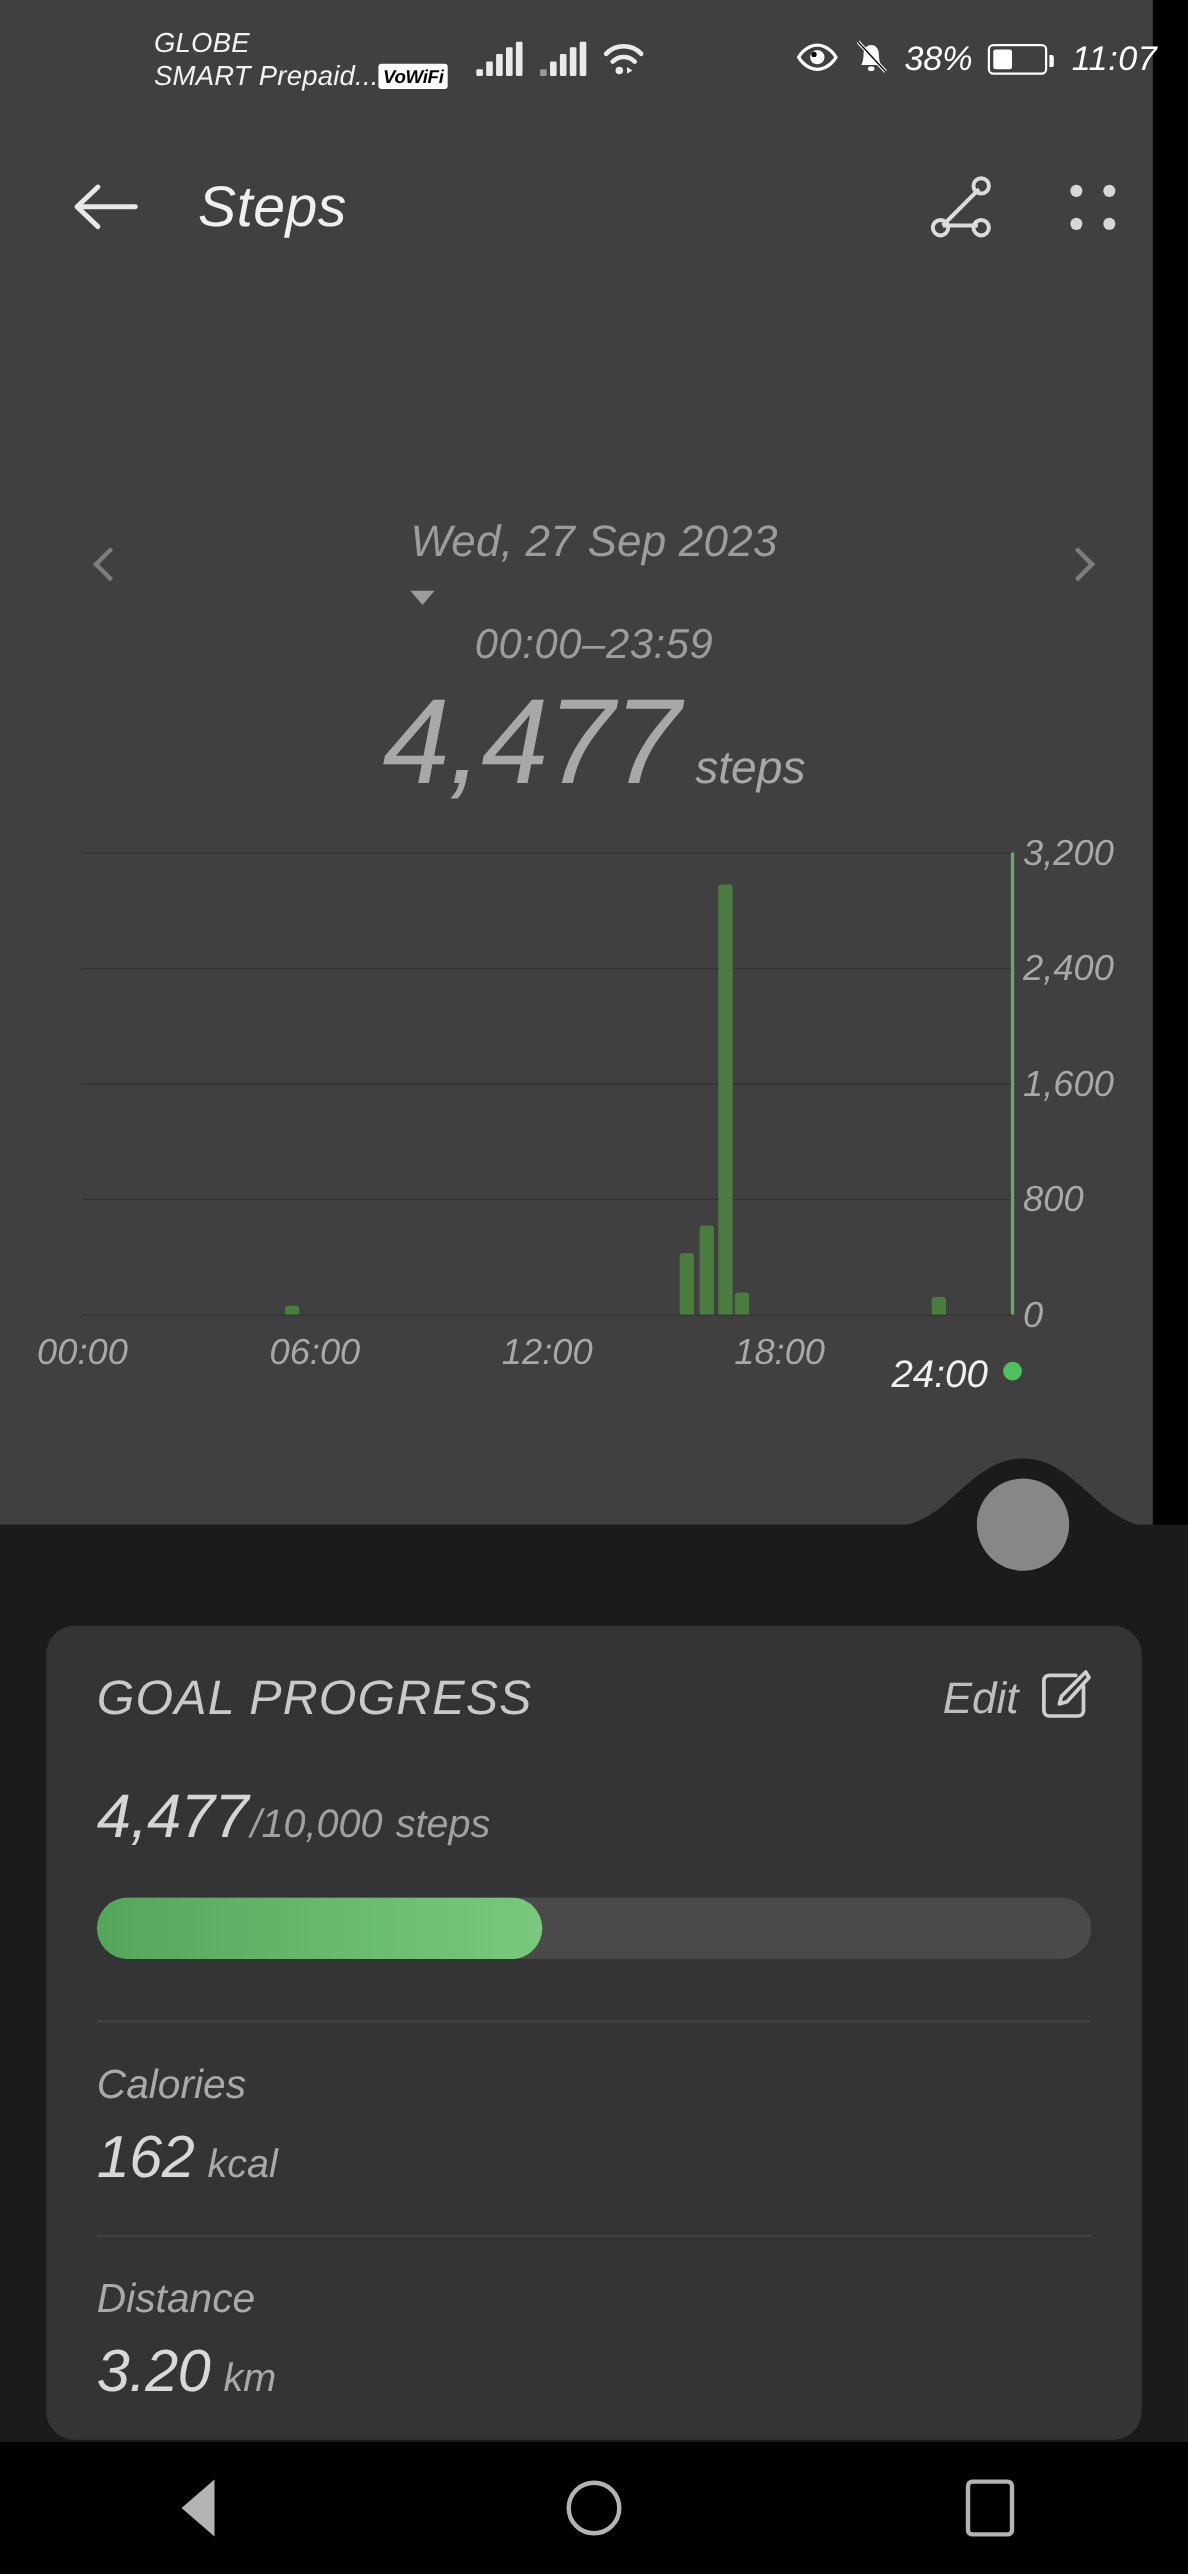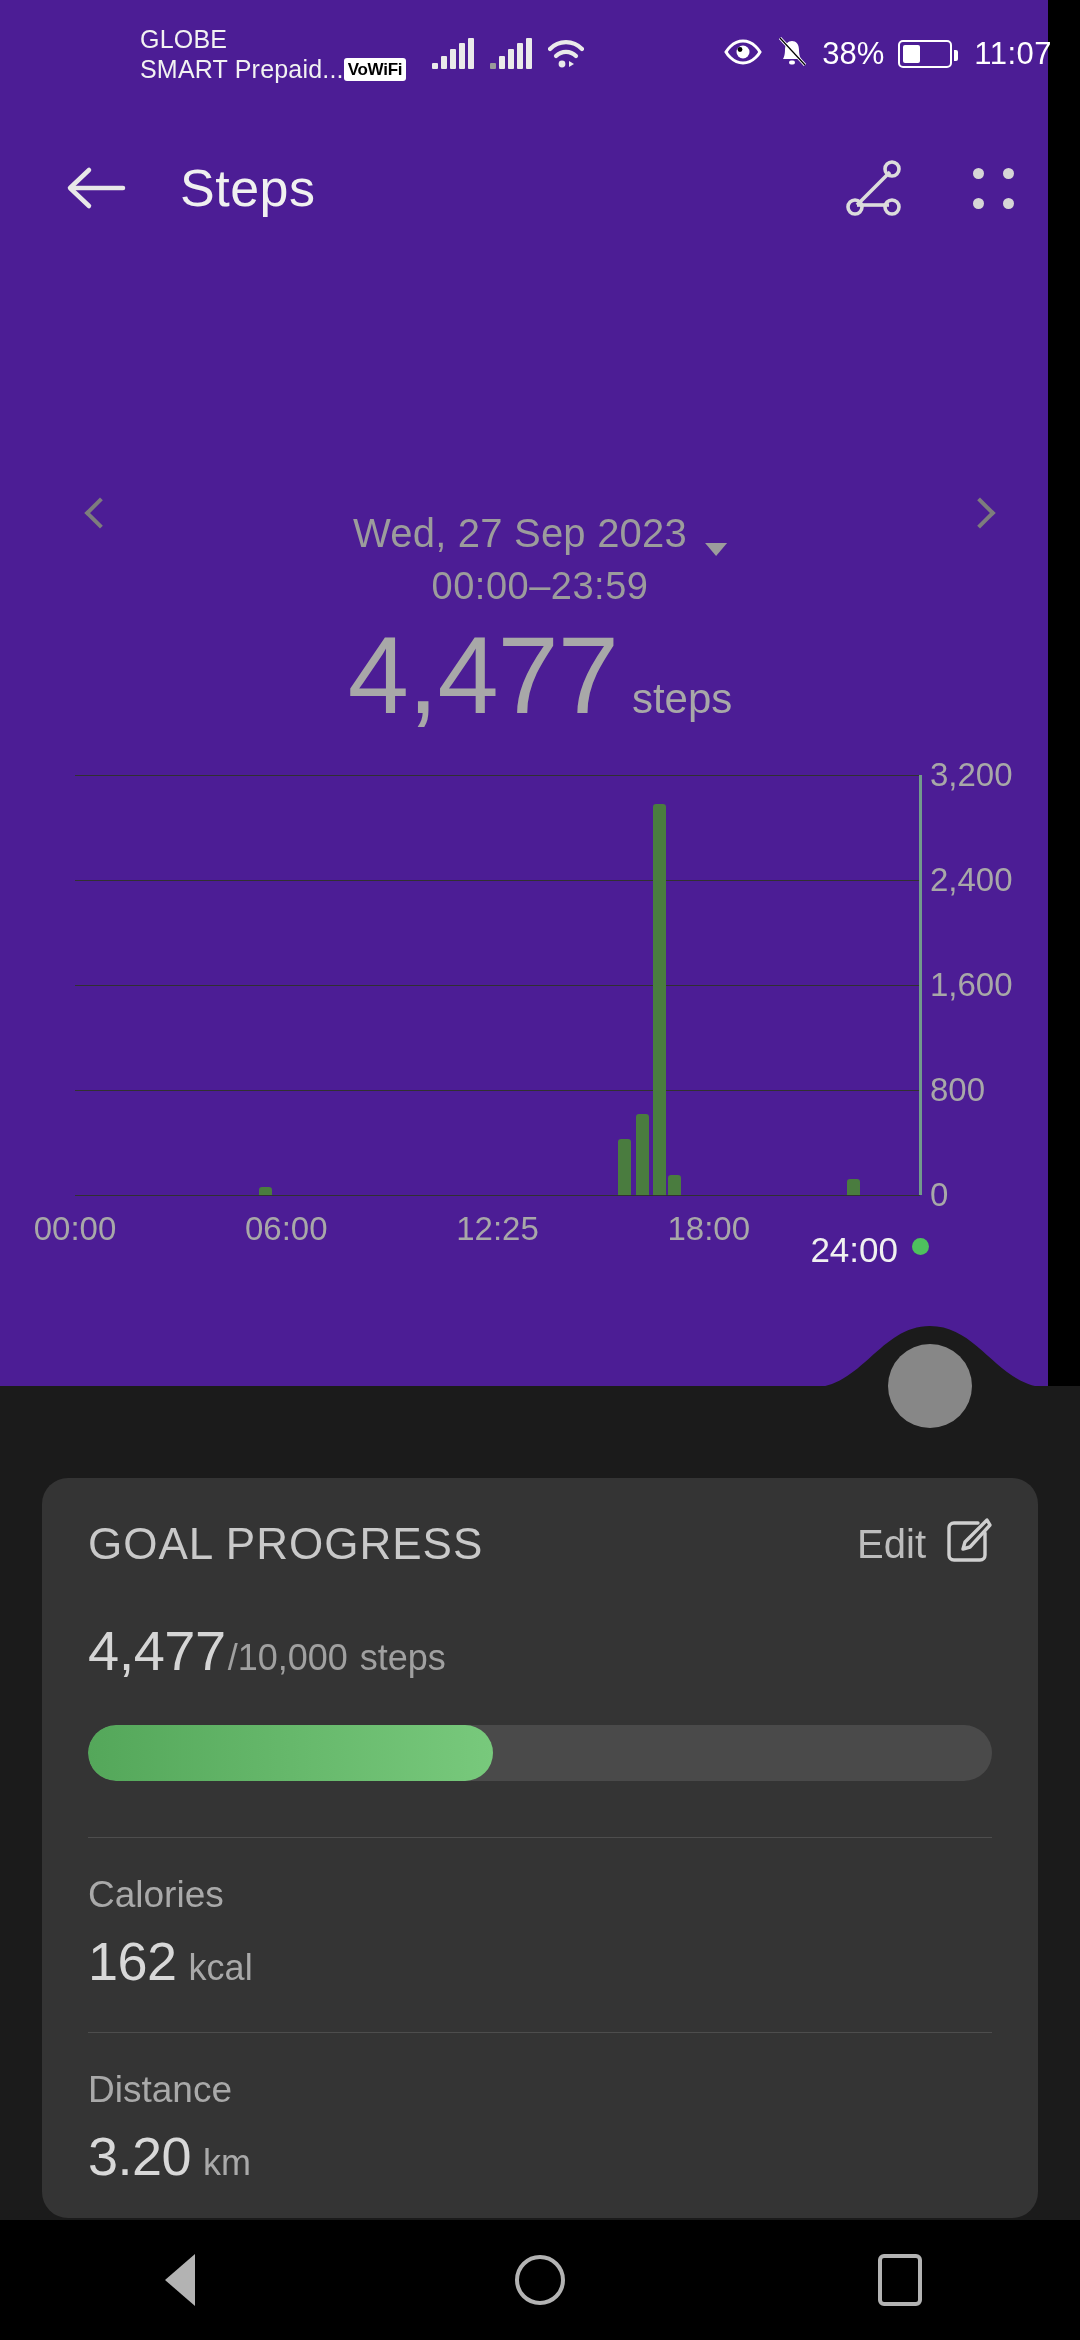--- a/index.html
+++ b/index.html
@@ -2,21 +2,21 @@
 <html><head>
 <meta charset="utf-8">
 <style>
   * { margin:0; padding:0; box-sizing:border-box; }
   html,body {
     width:1080px; height:2340px;
     background:#000;
     font-family:"Liberation Sans", sans-serif;
     overflow:hidden;
   }
-  .phone { position:relative; width:1048px; height:2340px; background:#4c1d95; }
+  .phone { position:relative; width:1048px; height:2340px; background:#404040;font-style:italic; }
 
   
   .statusbar {
     position:absolute; top:0; left:0; width:1080px; height:108px;
     display:flex; align-items:center; color:#fff;
   }
   .sb-left { display:flex; flex-direction:column; justify-content:center;
              margin-left:140px; line-height:1.22; }
   .sb-carrier { font-size:25px; color:#f2f2f2; letter-spacing:.2px; }
   .sb-row2 { display:flex; align-items:center; gap:0; }
@@ -93,21 +93,21 @@
     position:absolute; top:0; width:80px; height:86px;
     display:flex; align-items:center; justify-content:center;
   }
   .nav-prev { left:60px; }
   .nav-next { right:60px; }
   .chev { width:22px; height:22px; border-left:4px solid #7d7d7d; border-bottom:4px solid #7d7d7d; }
   .chev.l { transform:rotate(45deg); }
   .chev.r { transform:rotate(-135deg); }
   .date-pill {
     position:absolute; left:50%; top:0; transform:translateX(-50%);
-    height:86px; display:flex; align-items:flex-end; gap:18px;
+    height:86px; display:flex; align-items:flex-start; gap:18px;flex-direction:column;
   }
   .date-text { font-size:40px; color:#9c9c9c; letter-spacing:.2px; white-space:nowrap; }
   .caret-down {
     width:0; height:0; border-left:11px solid transparent; border-right:11px solid transparent;
     border-top:13px solid #9c9c9c; margin-top:4px;
   }
 
   .range { position:absolute; top:565px; width:1080px; text-align:center;
            font-size:38px; color:#9c9c9c; letter-spacing:.5px; }
 
@@ -321,21 +321,21 @@
     <div id="ylabels">
         <div class="ylabel" style="top: 435px;">0</div>
         <div class="ylabel" style="top: 330px;">800</div>
         <div class="ylabel" style="top: 225px;">1,600</div>
         <div class="ylabel" style="top: 120px;">2,400</div>
         <div class="ylabel" style="top: 15px;">3,200</div>
       </div>
     <div class="xlabels" id="xlabels">
         <span class="xlab" style="left: 75px;">00:00</span>
         <span class="xlab" style="left: 286.25px;">06:00</span>
-        <span class="xlab" style="left: 497.5px;">12:25</span>
+        <span class="xlab" style="left: 497.5px;">12:00</span>
         <span class="xlab" style="left: 708.75px;">18:00</span>
       </div>
     <div class="endcap" id="endcap" style="left: 920px; top: 470px;">
       <span class="endcap-label" style="left: -22px; top: 0px;">24:00</span>
       <span class="endcap-dot" style="left: -8px; top: 8px; background: rgb(78, 193, 94);"></span>
     </div>
   </div>
 
   <div class="sheet">
     <div class="sheet-notch">

